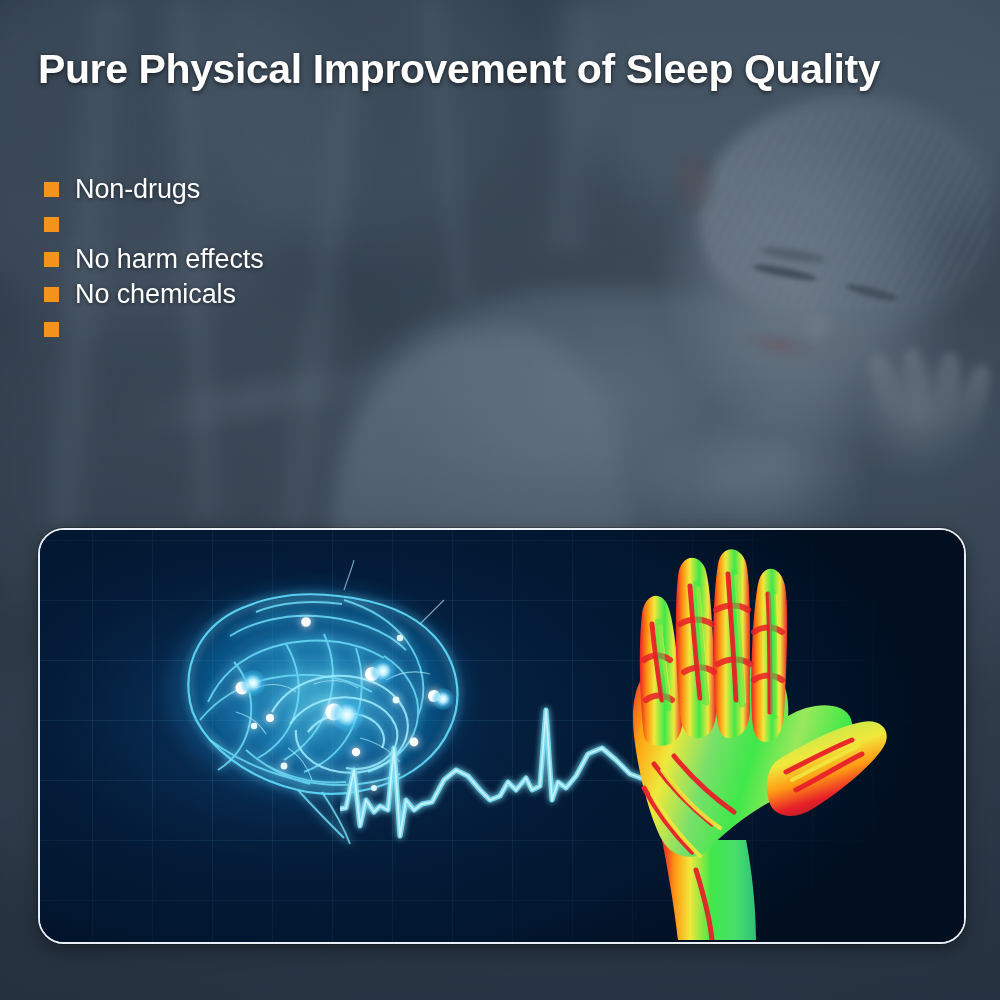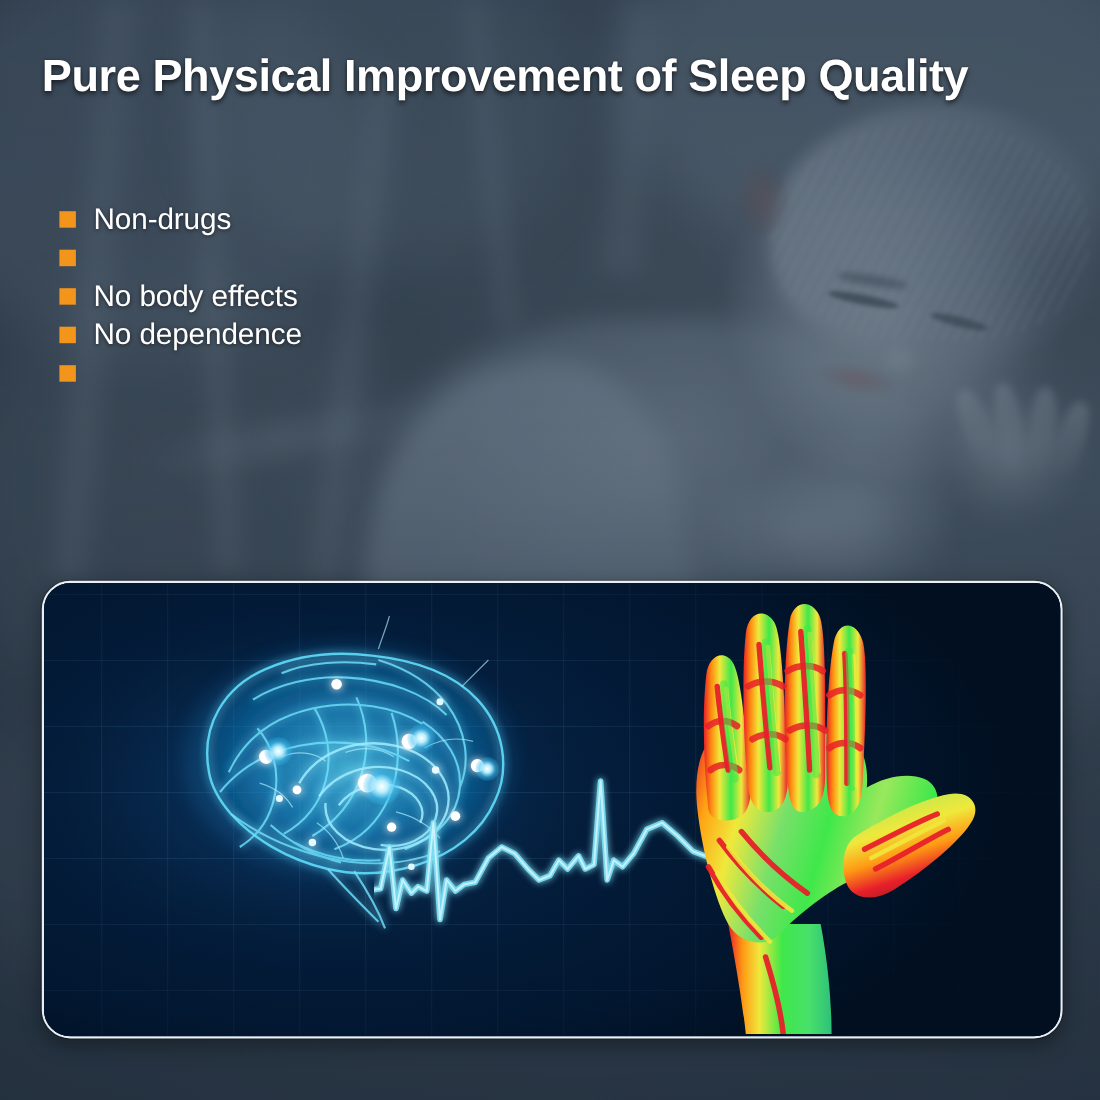--- a/index.html
+++ b/index.html
@@ -131,21 +131,21 @@
     line-height:1.05;
     text-shadow:0 2px 5px rgba(0,0,0,.55), 0 0 2px rgba(0,0,0,.4);
     white-space:nowrap;
     transform:scaleX(1.0);
     transform-origin:left center;
   }
 
   
   .bullets{
     position:absolute;left:42px;top:170px;
-    margin:12px;padding:0;list-style:none;
+    margin:2px;padding:0;list-style:none;
   }
   .bullet-row{
     display:flex;align-items:center;
     height:35px;
   }
   .bullet-mark{
     width:15px;height:15px;
     background:#f2951a;
     flex:0 0 auto;
     margin-right:16px;
@@ -253,25 +253,25 @@
   <ul class="bullets">
     <li class="bullet-row">
       <span class="bullet-mark" style="background: rgb(242, 149, 26);"></span>
       <span class="bullet-label">Non-drugs</span>
     </li>
     <li class="bullet-row">
       <span class="bullet-mark" style="background: rgb(242, 149, 26);"></span>
     </li>
     <li class="bullet-row">
       <span class="bullet-mark" style="background: rgb(242, 149, 26);"></span>
-      <span class="bullet-label">No body effects</span>
+      <span class="bullet-label">No harm effects</span>
     </li>
     <li class="bullet-row">
       <span class="bullet-mark" style="background: rgb(242, 149, 26);"></span>
-      <span class="bullet-label">No dependence</span>
+      <span class="bullet-label">No chemicals</span>
     </li>
     <li class="bullet-row">
       <span class="bullet-mark" style="background: rgb(242, 149, 26);"></span>
     </li>
   </ul>
 
   <div class="panel">
     <div class="panel-bg"></div>
     <div class="panel-bg2"></div>
     <div class="grid"></div>

